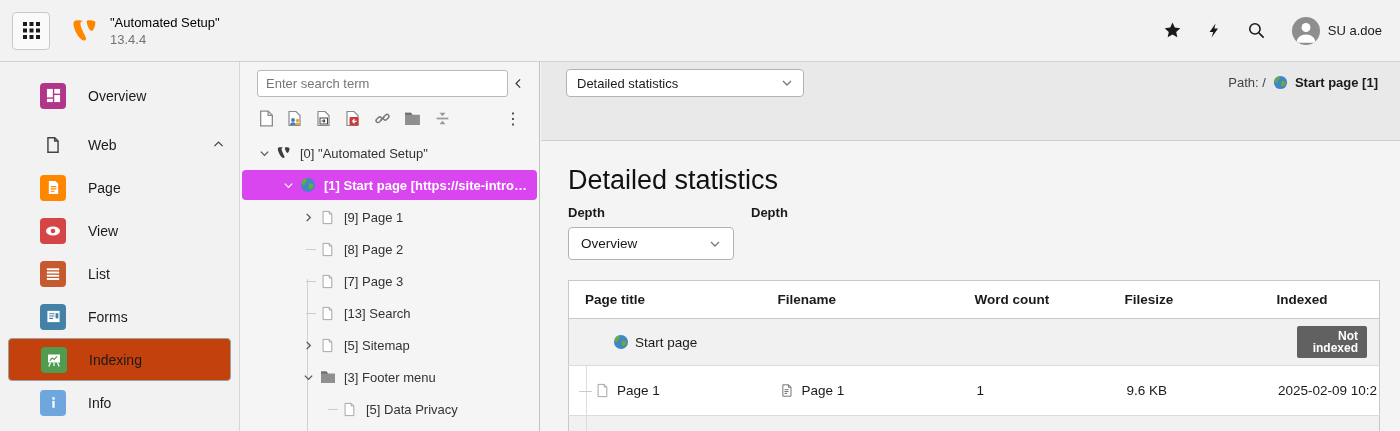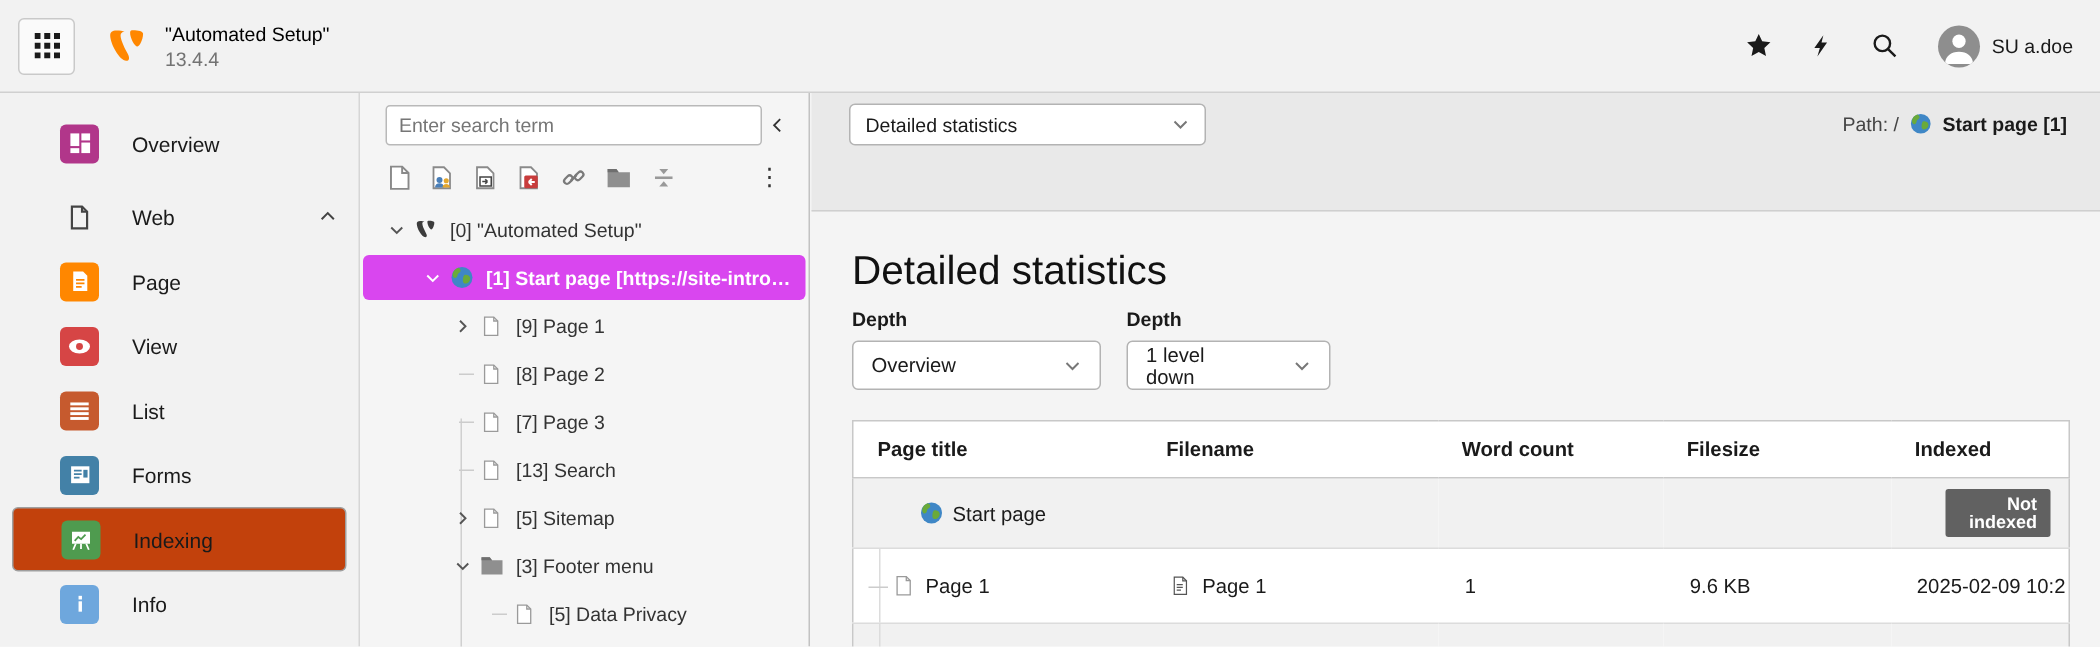--- a/index.html
+++ b/index.html
@@ -481,28 +481,20 @@
           <span>Overview</span>
           <span class="chev">
             <svg width="12" height="12" viewBox="0 0 12 12">
                 <path d="M2 4l4 4 4-4" fill="none" stroke="#777" stroke-width="1.3"></path>
               </svg>
           </span>
         </div>
       </div>
       <div class="field">
         <div class="flabel">Depth</div>
-        <div class="fselect w-depth">
-          <span>1 level down</span>
-          <span class="chev">
-            <svg width="12" height="12" viewBox="0 0 12 12">
-                <path d="M2 4l4 4 4-4" fill="none" stroke="#777" stroke-width="1.3"></path>
-              </svg>
-          </span>
-        </div>
       </div>
     </div>
 
     <table class="stats">
       <colgroup>
         <col style="width:193px">
           <col style="width:197px">
           <col style="width:150px">
           <col style="width:152px">
           <col style="width:119px">

